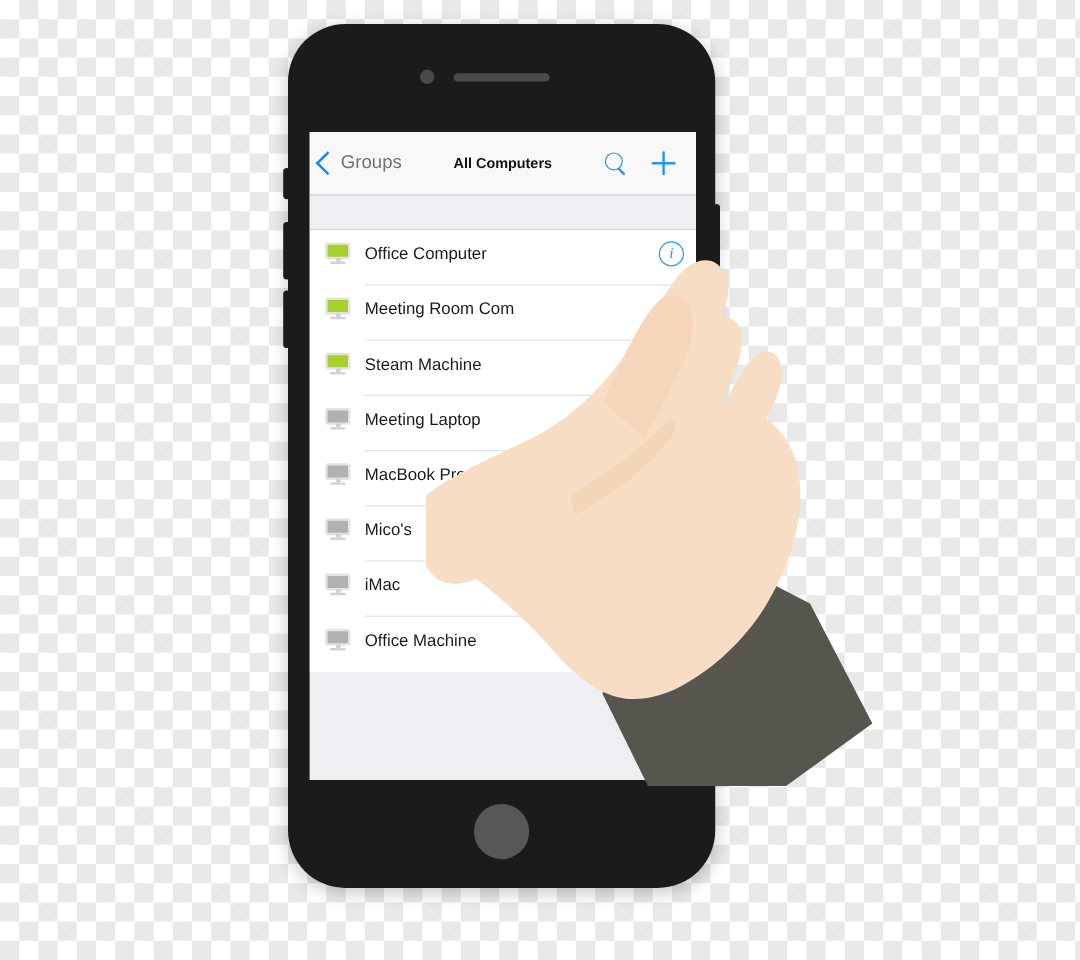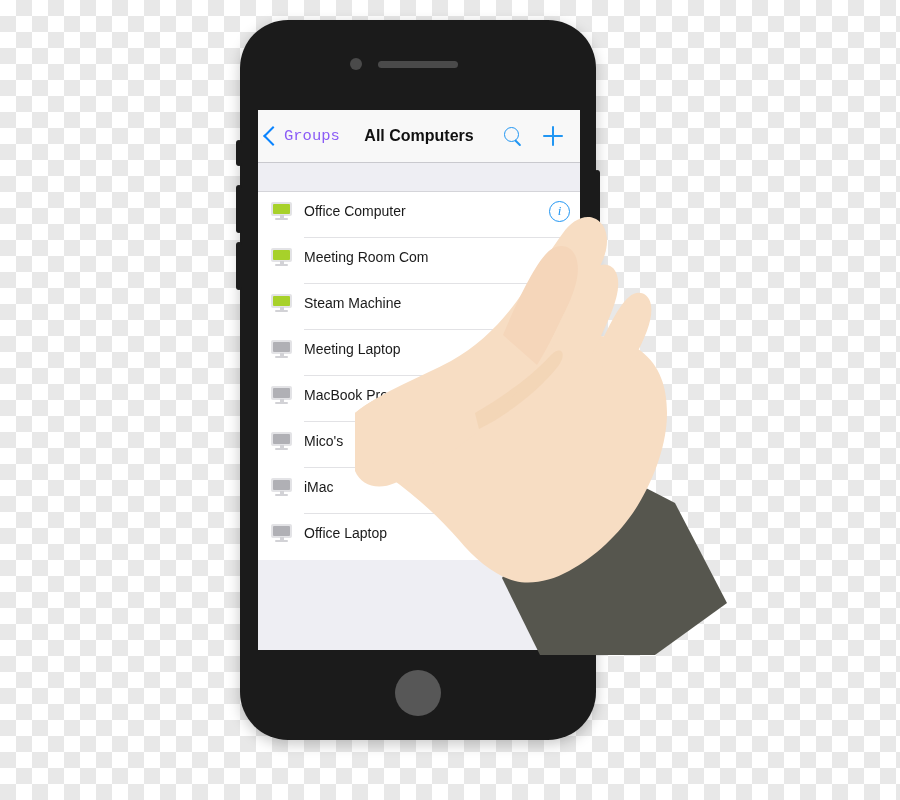--- a/index.html
+++ b/index.html
@@ -40,23 +40,23 @@
   
   #navbar{
     position:relative;height:52px;background:#f8f8f8;
     border-bottom:1px solid #c9c9ce;
     display:flex;align-items:center;
   }
   #back-btn{display:flex;align-items:center;gap:3px;margin-left:8px;cursor:pointer;}
   #chevron-left-icon{display:block;width:12px;height:12px;
     border-left:2.6px solid #0a84ff;border-bottom:2.6px solid #0a84ff;
     transform:rotate(45deg);margin-right:1px;}
-  #back-label{color:#8b5cf6;font-size:15.5px;font-family:Liberation Mono, monospace;}
+  #back-label{color:#737373;font-size:15.5px;}
   #nav-title{position:absolute;left:0;right:0;text-align:center;
-    font-size:16px;font-weight:bold;color:#111;pointer-events:none;}
+    font-size:12px;font-weight:bold;color:#111;pointer-events:none;}
   #nav-actions{margin-left:auto;display:flex;align-items:center;gap:20px;margin-right:17px;z-index:2;}
   #search-icon{position:relative;width:19px;height:19px;cursor:pointer;}
   #search-icon i{position:absolute;left:0;top:0;width:13px;height:13px;border:1.8px solid #2196f3;border-radius:50%;}
   #search-icon b{position:absolute;left:11px;top:12px;width:8px;height:1.8px;background:#2196f3;
     transform:rotate(45deg);transform-origin:left center;border-radius:1px;}
   #add-icon{position:relative;width:20px;height:20px;cursor:pointer;}
   #add-icon i{position:absolute;left:0;top:9px;width:20px;height:2.2px;background:#2196f3;border-radius:1px;}
   #add-icon b{position:absolute;left:8.9px;top:0;width:2.2px;height:20px;background:#2196f3;border-radius:1px;}
 
   
@@ -184,21 +184,21 @@
           </span>
           <span class="row-label">iMac</span>
         </div>
         <div class="row">
           <span class="monitor-icon">
             <span class="case"></span>
             <span class="scr"></span>
             <span class="neck"></span>
             <span class="base"></span>
           </span>
-          <span class="row-label">Office Laptop</span>
+          <span class="row-label">Office Machine</span>
         </div>
       </div>
 
   </div>
 
   <div id="home-button"></div>
 </div>
 
 <svg id="hand" viewBox="0 0 380 480">
 

